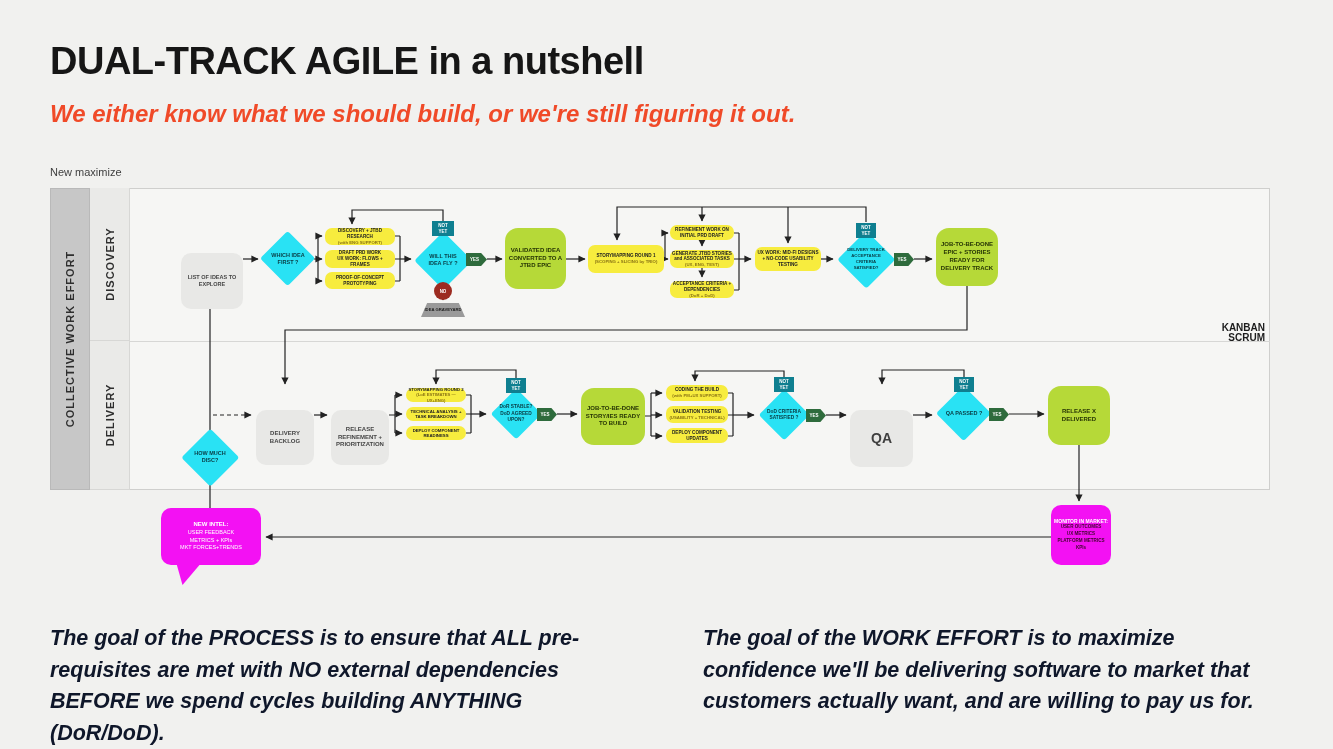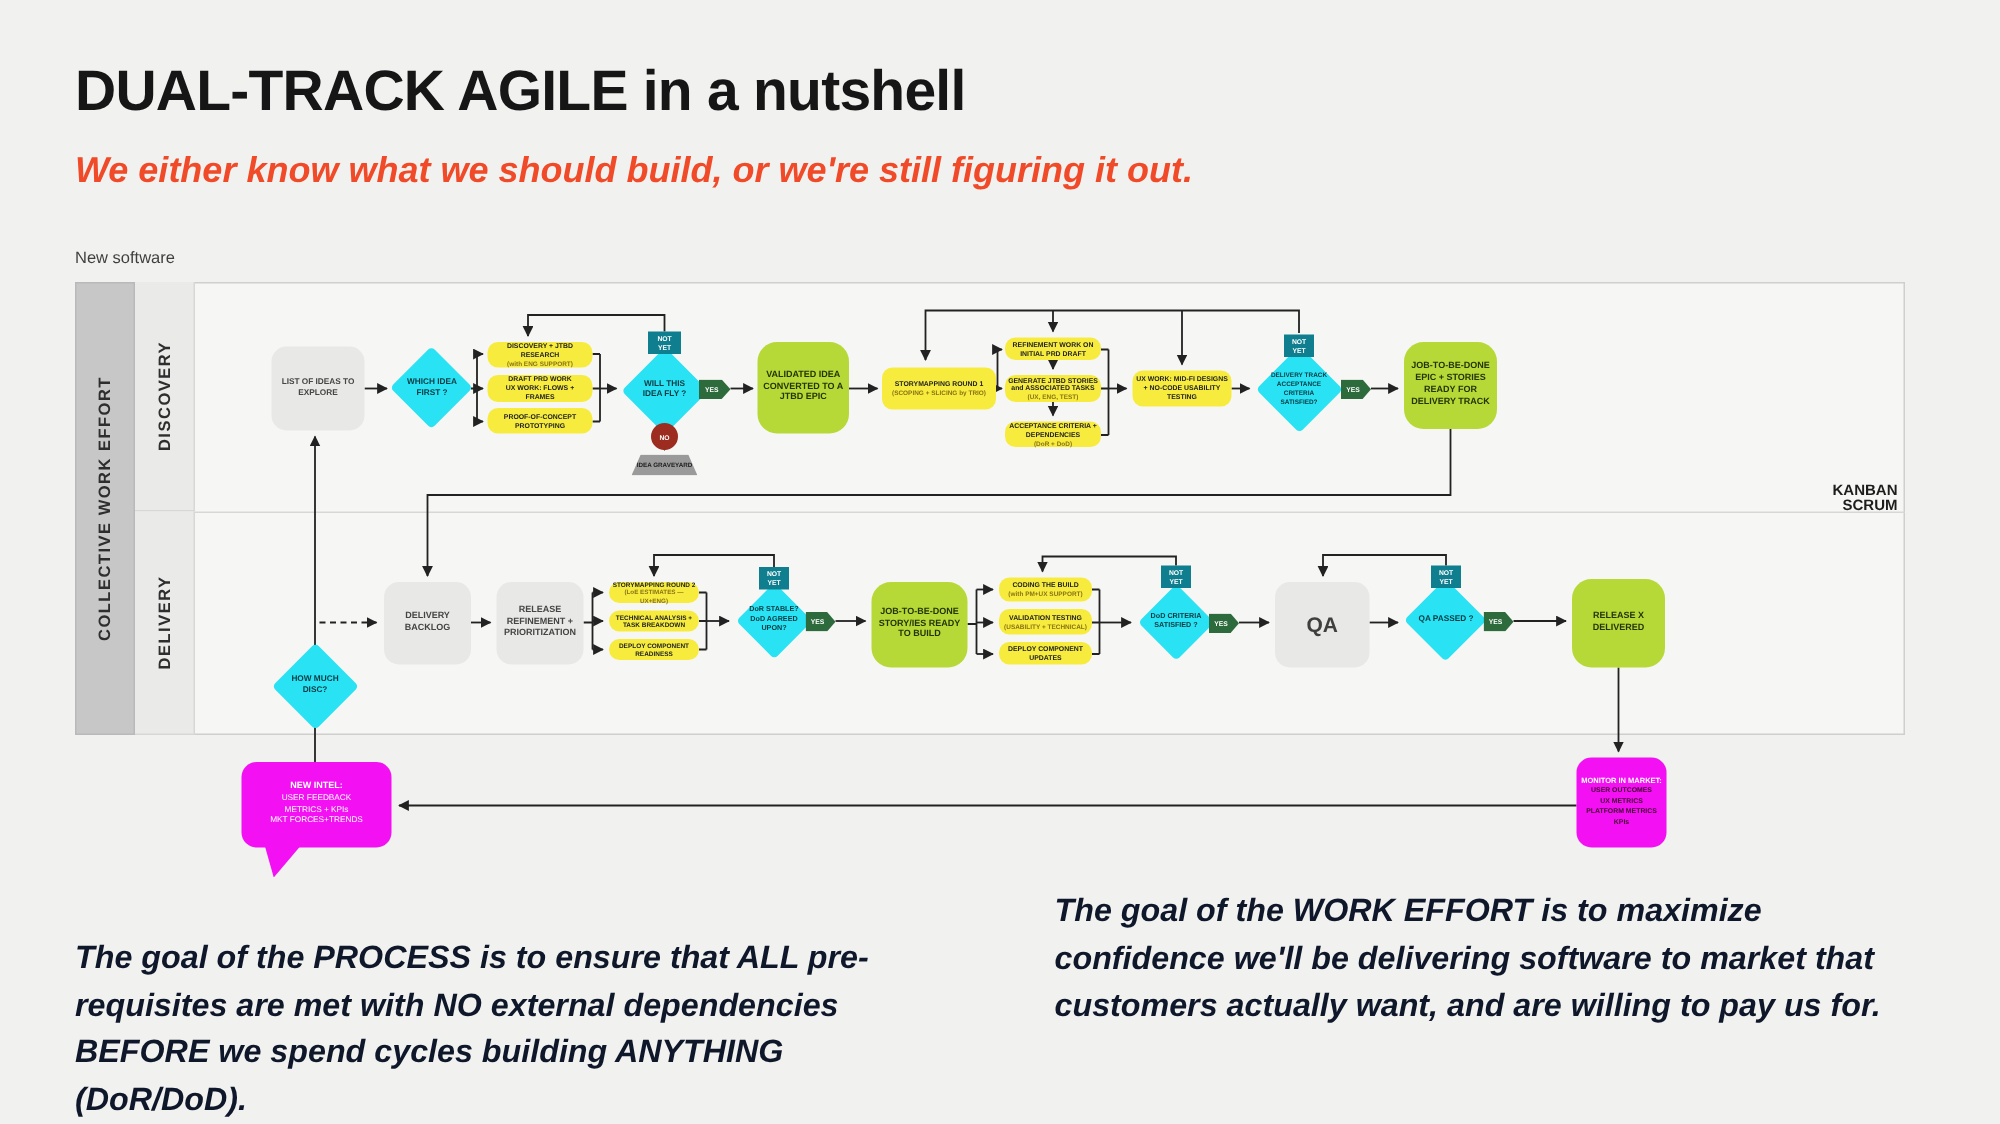--- a/index.html
+++ b/index.html
@@ -11,21 +11,21 @@
   .caption{left:50px;top:166px;font-size:11px;color:#3f3f3f;}
   
   .frame{left:50px;top:188px;width:1220px;height:302px;border:1px solid #cfcfcd;background:#f6f6f4;}
   .outercol{left:50px;top:188px;width:40px;height:302px;background:#c7c7c7;border:1px solid #b9b9b9;}
   .lanecol{width:40px;left:90px;background:#eaeae8;border-right:1px solid #d7d7d5;border-bottom:1px solid #d7d7d5;}
   .lane-div{left:130px;top:341px;width:1140px;height:1px;background:#d7d7d5;}
   .vlabel{position:absolute;transform:translate(-50%,-50%) rotate(-90deg);white-space:nowrap;font-weight:bold;color:#2e2e2e;letter-spacing:1px;font-size:11px;}
   .method{font-size:10px;font-weight:bold;color:#1d1d1d;text-align:right;width:125px;left:1140px;}
   
   .n{position:absolute;display:flex;flex-direction:column;align-items:center;justify-content:center;text-align:center;box-sizing:border-box;line-height:1.3;}
-  .gray{background:#e8e8e6;border-radius:10px;color:#454545;font-weight:bold;font-size:5.5px;padding:3px;}
+  .gray{background:#e8e8e6;border-radius:10px;color:#454545;font-weight:bold;font-size:5.5px;padding:3px;margin-top:22px;}
   .green{background:#b6d938;border-radius:13px;color:#263505;font-weight:bold;font-size:6px;padding:3px;}
   .yellow{background:#f7ec3e;border-radius:7px;color:#222;font-weight:bold;font-size:4.6px;padding:2px;line-height:1.25;}
   .yellow .sub{font-weight:bold;font-size:4.3px;color:#8a7414;}
   .yellow .sub2{font-weight:bold;font-size:4.6px;color:#222;}
   .magenta{background:#f311f3;border-radius:10px;color:#fff;padding:3px;}
   .diamond{position:absolute;}
   .dbg{position:absolute;inset:15%;background:#29e2f4;transform:rotate(45deg);border-radius:3px;}
   .dtx{position:absolute;inset:0;display:flex;align-items:center;justify-content:center;text-align:center;font-weight:bold;color:#093a42;line-height:1.35;padding:0 9px;}
   .badge-ny{position:absolute;background:#0f7f90;color:#fff;font-size:4.5px;font-weight:bold;display:flex;align-items:center;justify-content:center;text-align:center;line-height:1.25;padding:0 4px;box-sizing:border-box;}
   .badge-yes{position:absolute;background:#2e6b3c;color:#fff;font-size:4.5px;font-weight:bold;display:flex;align-items:center;justify-content:center;clip-path:polygon(0 0,72% 0,100% 50%,72% 100%,0 100%);padding-right:4px;box-sizing:border-box;}
@@ -43,21 +43,21 @@
   .wire{stroke:#222;stroke-width:1.2;fill:none;}
   .dashed{stroke-dasharray:4,3;}
 </style>
 </head>
 <body>
 
 <div id="stage">
 
   <div class="abs subtitle">We either know what we should build, or we're still figuring it out.</div>
   <div class="abs title">DUAL-TRACK AGILE in a nutshell</div>
-  <div class="abs caption">New software</div>
+  <div class="abs caption">New maximize</div>
 
   <div class="abs frame"></div>
   <div class="abs outercol"></div>
   <div class="abs lanecol" style="top:188px;height:153px;"></div>
   <div class="abs lanecol" style="top:341px;height:149px;"></div>
   <div class="abs lane-div"></div>
   <div class="vlabel" style="left:70px;top:339px;">COLLECTIVE WORK EFFORT</div>
   <div class="vlabel" style="left:110px;top:264px;">DISCOVERY</div>
   <div class="vlabel" style="left:110px;top:415px;">DELIVERY</div>
   <div class="abs method" style="top:322px;">KANBAN</div>
@@ -228,15 +228,15 @@
 
   <div class="n magenta" style="left:1051px;top:505px;width:60px;height:60px;">
     <div class="mon-title">MONITOR IN MARKET:</div>
     <div class="mon-line">USER OUTCOMES</div>
     <div class="mon-line">UX METRICS</div>
     <div class="mon-line">PLATFORM METRICS</div>
     <div class="mon-line">KPIs</div>
   </div>
 
   <div class="abs footnote" style="left:50px;top:623px;width:575px;">The goal of the PROCESS is to ensure that ALL pre-requisites are met with NO external dependencies BEFORE we spend cycles building ANYTHING (DoR/DoD).</div>
-  <div class="abs footnote" style="left:703px;top:592px;width:590px;font-style:italic;">The goal of the WORK EFFORT is to maximize confidence we'll be delivering software to market that customers actually want, and are willing to pay us for.</div>
+  <div class="abs footnote" style="left:703px;top:623px;width:590px;font-style:italic;">The goal of the WORK EFFORT is to maximize confidence we'll be delivering software to market that customers actually want, and are willing to pay us for.</div>
 
 </div>
 
 </body></html>

